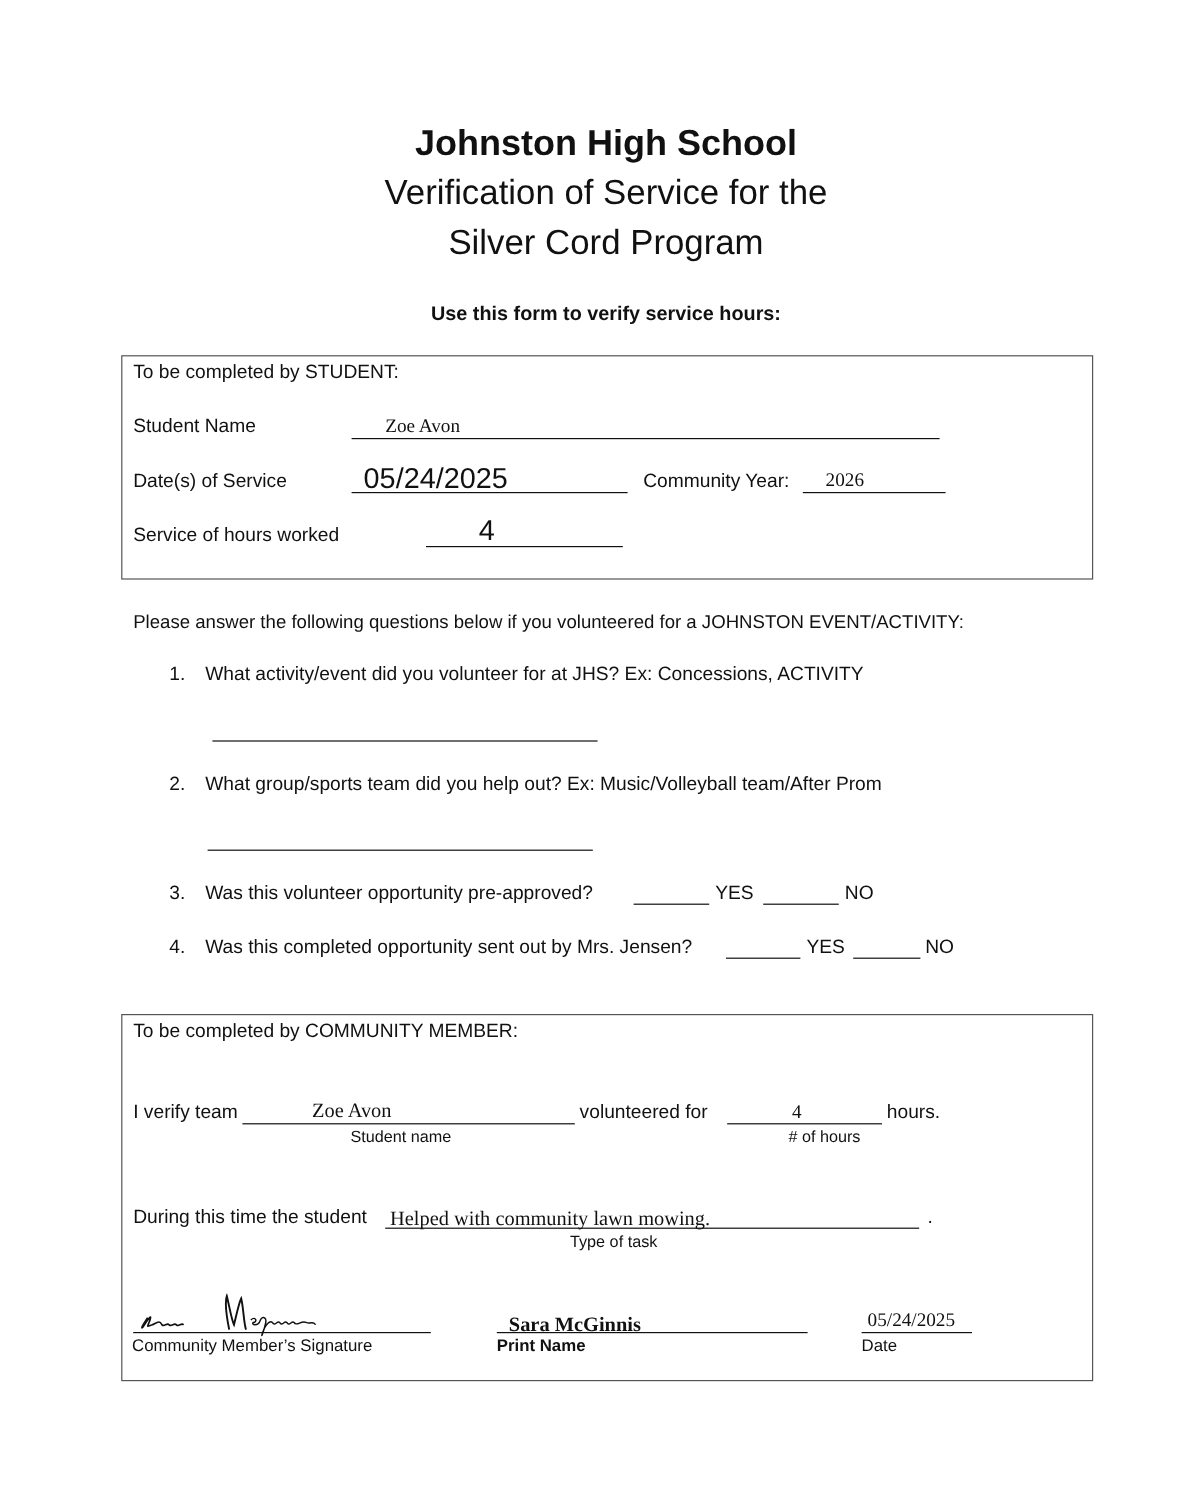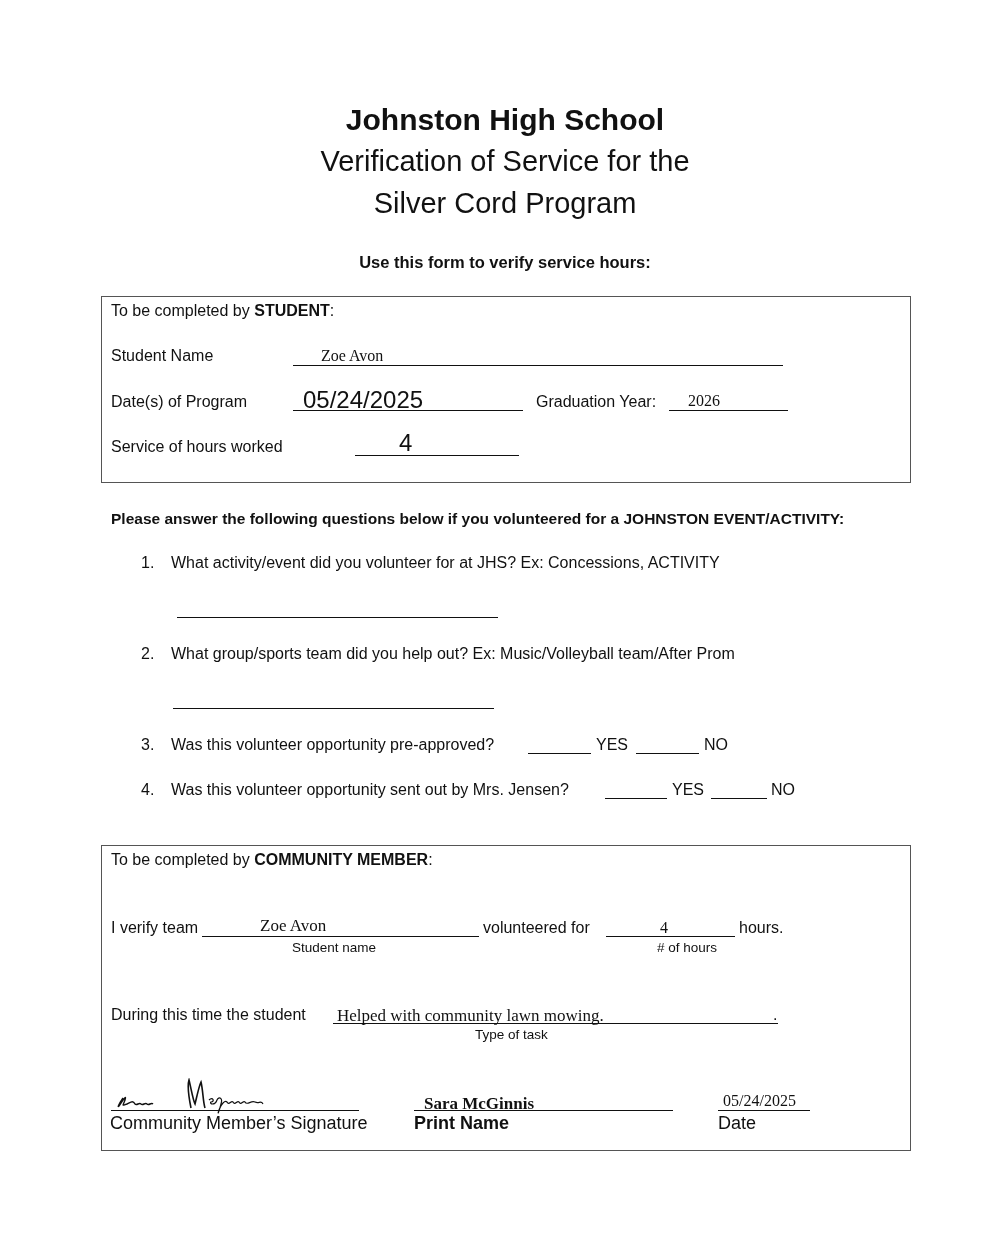--- a/index.html
+++ b/index.html
@@ -26,36 +26,36 @@
     }
     .subtitle {
       left: 0; width: 1010px; text-align: center;
       font-weight: bold; font-size: 16.5px;
     }
     .box {
       border: 1px solid #555;
       box-sizing: border-box;
     }
     .lbl { font-size: 16px; white-space: nowrap; }
-    .small { font-size: 18px; white-space: nowrap; }
+    .small { font-size: 14px; white-space: nowrap; }
     .uline {
       border-bottom: 1px solid #111;
       height: 18px;
     }
     .fillin {
       font-family: "Liberation Serif", serif;
       font-size: 16px;
       white-space: nowrap;
     }
     .fillin-big {
       font-family: "Liberation Sans", sans-serif;
       font-size: 24px;
       white-space: nowrap;
     }
-    .bold { font-weight: bold; }
+    .bold { font-weight: normal; }
     .sig svg { display: block; }
   </style>
 </head>
 <body>
 
 <div class="abs title-bold" style="top:103px;">Johnston High School</div>
 <div class="abs title-line" style="top:145px;">Verification of Service for the</div>
 <div class="abs title-line" style="top:187px;">Silver Cord Program</div>
 <div class="abs subtitle" style="top:253px;">Use this form to verify service hours:</div>
 
@@ -63,25 +63,25 @@
 
 <div class="abs lbl" style="left:111px; top:302px;">
   <span>To be completed by </span><span class="bold">STUDENT</span><span>:</span>
 </div>
 
 <div class="abs lbl" style="left:111px; top:347px;">Student Name</div>
 <div class="abs uline" style="left:293px; top:347px; width:490px;">
   <span class="abs fillin" style="left:28px; top:0px;">Zoe Avon</span>
 </div>
 
-<div class="abs lbl" style="left:111px; top:393px;">Date(s) of Program</div>
+<div class="abs lbl" style="left:111px; top:393px;">Date(s) of Service</div>
 <div class="abs uline" style="left:293px; top:392px; width:230px;">
   <span class="abs fillin-big" style="left:10px; top:-6px;">05/24/2025</span>
 </div>
-<div class="abs lbl" style="left:536px; top:393px;">Graduation Year:</div>
+<div class="abs lbl" style="left:536px; top:393px;">Community Year:</div>
 <div class="abs uline" style="left:669px; top:392px; width:119px;text-align:center;">
   <span class="abs fillin" style="left:19px; top:0px;">2026</span>
 </div>
 
 <div class="abs lbl" style="left:111px; top:438px;">Service of hours worked</div>
 <div class="abs uline" style="left:355px; top:437px; width:164px;">
   <span class="abs fillin-big" style="left:44px; top:-8px;">4</span>
 </div>
 
 <div class="abs lbl bold" style="left:111px; top:510px; font-size:15.5px;">Please answer the following questions below if you volunteered for a JOHNSTON EVENT/ACTIVITY:</div>
@@ -99,21 +99,21 @@
 </div>
 
 <div class="abs lbl" style="left:141px; top:736px;">3.</div>
 <div class="abs lbl" style="left:171px; top:736px;">Was this volunteer opportunity pre-approved?</div>
 <div class="abs uline" style="left:528px; top:735px; width:63px;"></div>
 <div class="abs lbl" style="left:596px; top:736px;">YES</div>
 <div class="abs uline" style="left:636px; top:735px; width:63px;"></div>
 <div class="abs lbl" style="left:704px; top:736px;">NO</div>
 
 <div class="abs lbl" style="left:141px; top:781px;">4.</div>
-<div class="abs lbl" style="left:171px; top:781px;">Was this volunteer opportunity sent out by Mrs. Jensen?</div>
+<div class="abs lbl" style="left:171px; top:781px;">Was this completed opportunity sent out by Mrs. Jensen?</div>
 <div class="abs uline" style="left:605px; top:780px; width:62px;"></div>
 <div class="abs lbl" style="left:672px; top:781px;">YES</div>
 <div class="abs uline" style="left:711px; top:780px; width:56px;"></div>
 <div class="abs lbl" style="left:771px; top:781px;">NO</div>
 
 <div class="abs box" style="left:101px; top:845px; width:810px; height:306px;"></div>
 
 <div class="abs lbl" style="left:111px; top:851px;">
   <span>To be completed by </span><span class="bold">COMMUNITY MEMBER</span><span>:</span>
 </div>
@@ -124,21 +124,21 @@
 </div>
 <div class="abs small" style="left:292px; top:940px; font-size:13.5px;">Student name</div>
 <div class="abs lbl" style="left:483px; top:919px;">volunteered for</div>
 <div class="abs uline" style="left:606px; top:918px; width:129px;">
   <span class="abs fillin" style="left:54px; top:1px;">4</span>
 </div>
 <div class="abs lbl" style="left:739px; top:919px;">hours.</div>
 <div class="abs small" style="left:657px; top:940px; font-size:13.5px;"># of hours</div>
 
 <div class="abs lbl" style="left:111px; top:1006px;">During this time the student</div>
-<div class="abs uline" style="left:333px; top:1005px; width:445px;">
+<div class="abs uline" style="left:321px; top:1005px; width:445px;">
   <span class="abs fillin" style="left:4px; top:1px; font-size:17px;">Helped with community lawn mowing.</span>
 </div>
 <div class="abs lbl" style="left:773px; top:1006px;">.</div>
 <div class="abs small" style="left:475px; top:1027px; font-size:13.5px;">Type of task</div>
 
 <div class="abs uline sig" style="left:111px; top:1092px; width:248px;">
   <svg class="abs" style="left:2px; top:-14px;" width="160" height="44" viewBox="0 0 160 44">
     <path d="M10 20 C 6 26, 4 30, 6 28 C 10 22, 14 16, 12 22 C 10 28, 8 28, 14 26 C 18 24, 20 22, 22 26 C 24 28, 26 24, 28 26 C 30 28, 32 24, 34 26 C 36 28, 38 24, 40 26" stroke="#111" stroke-width="1.4" fill="none"></path>
     <path d="M78 30 C 76 20, 74 8, 76 2 C 78 10, 80 22, 82 26 C 84 18, 86 8, 88 4 C 90 12, 90 24, 92 30" stroke="#111" stroke-width="1.6" fill="none"></path>
     <path d="M96 22 C 100 18, 102 24, 98 24 C 96 26, 102 28, 104 22 C 106 18, 110 20, 108 26 C 106 34, 104 38, 106 32 C 108 26, 112 22, 114 24 C 116 28, 118 22, 120 24 C 122 28, 124 22, 126 24 C 128 28, 130 22, 132 24 C 134 28, 138 22, 142 24 C 146 26, 148 22, 150 26" stroke="#111" stroke-width="1.2" fill="none"></path>

